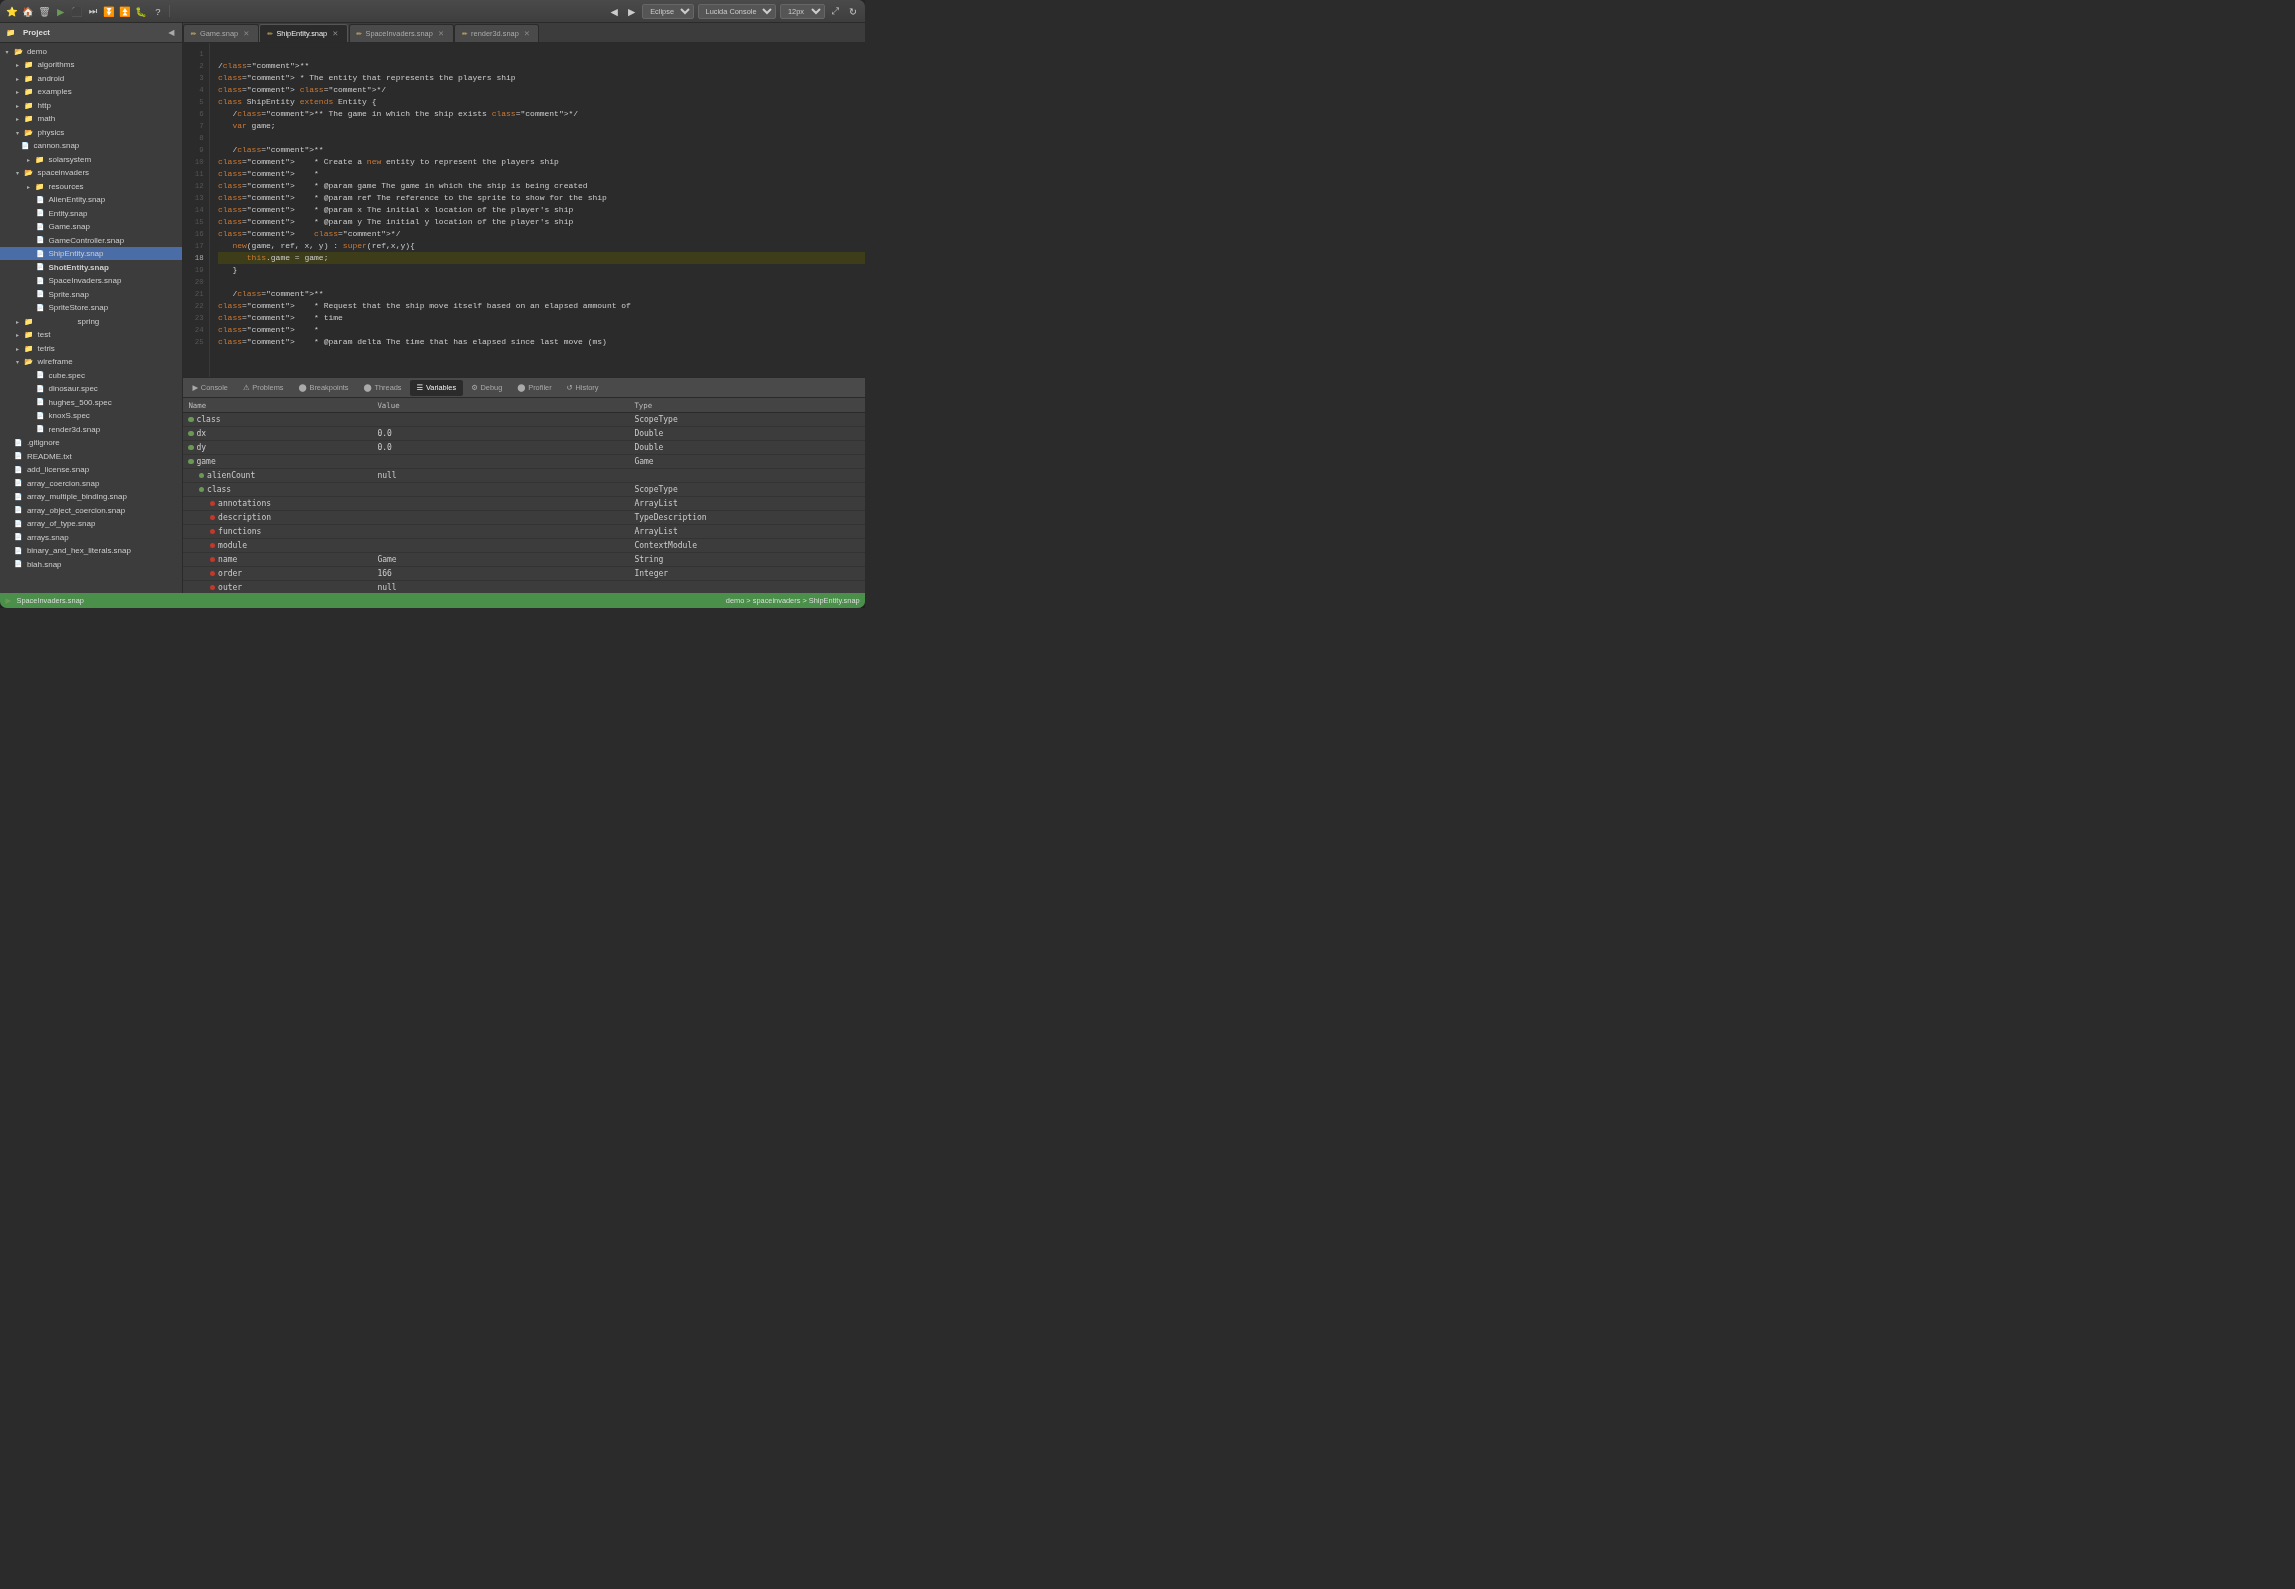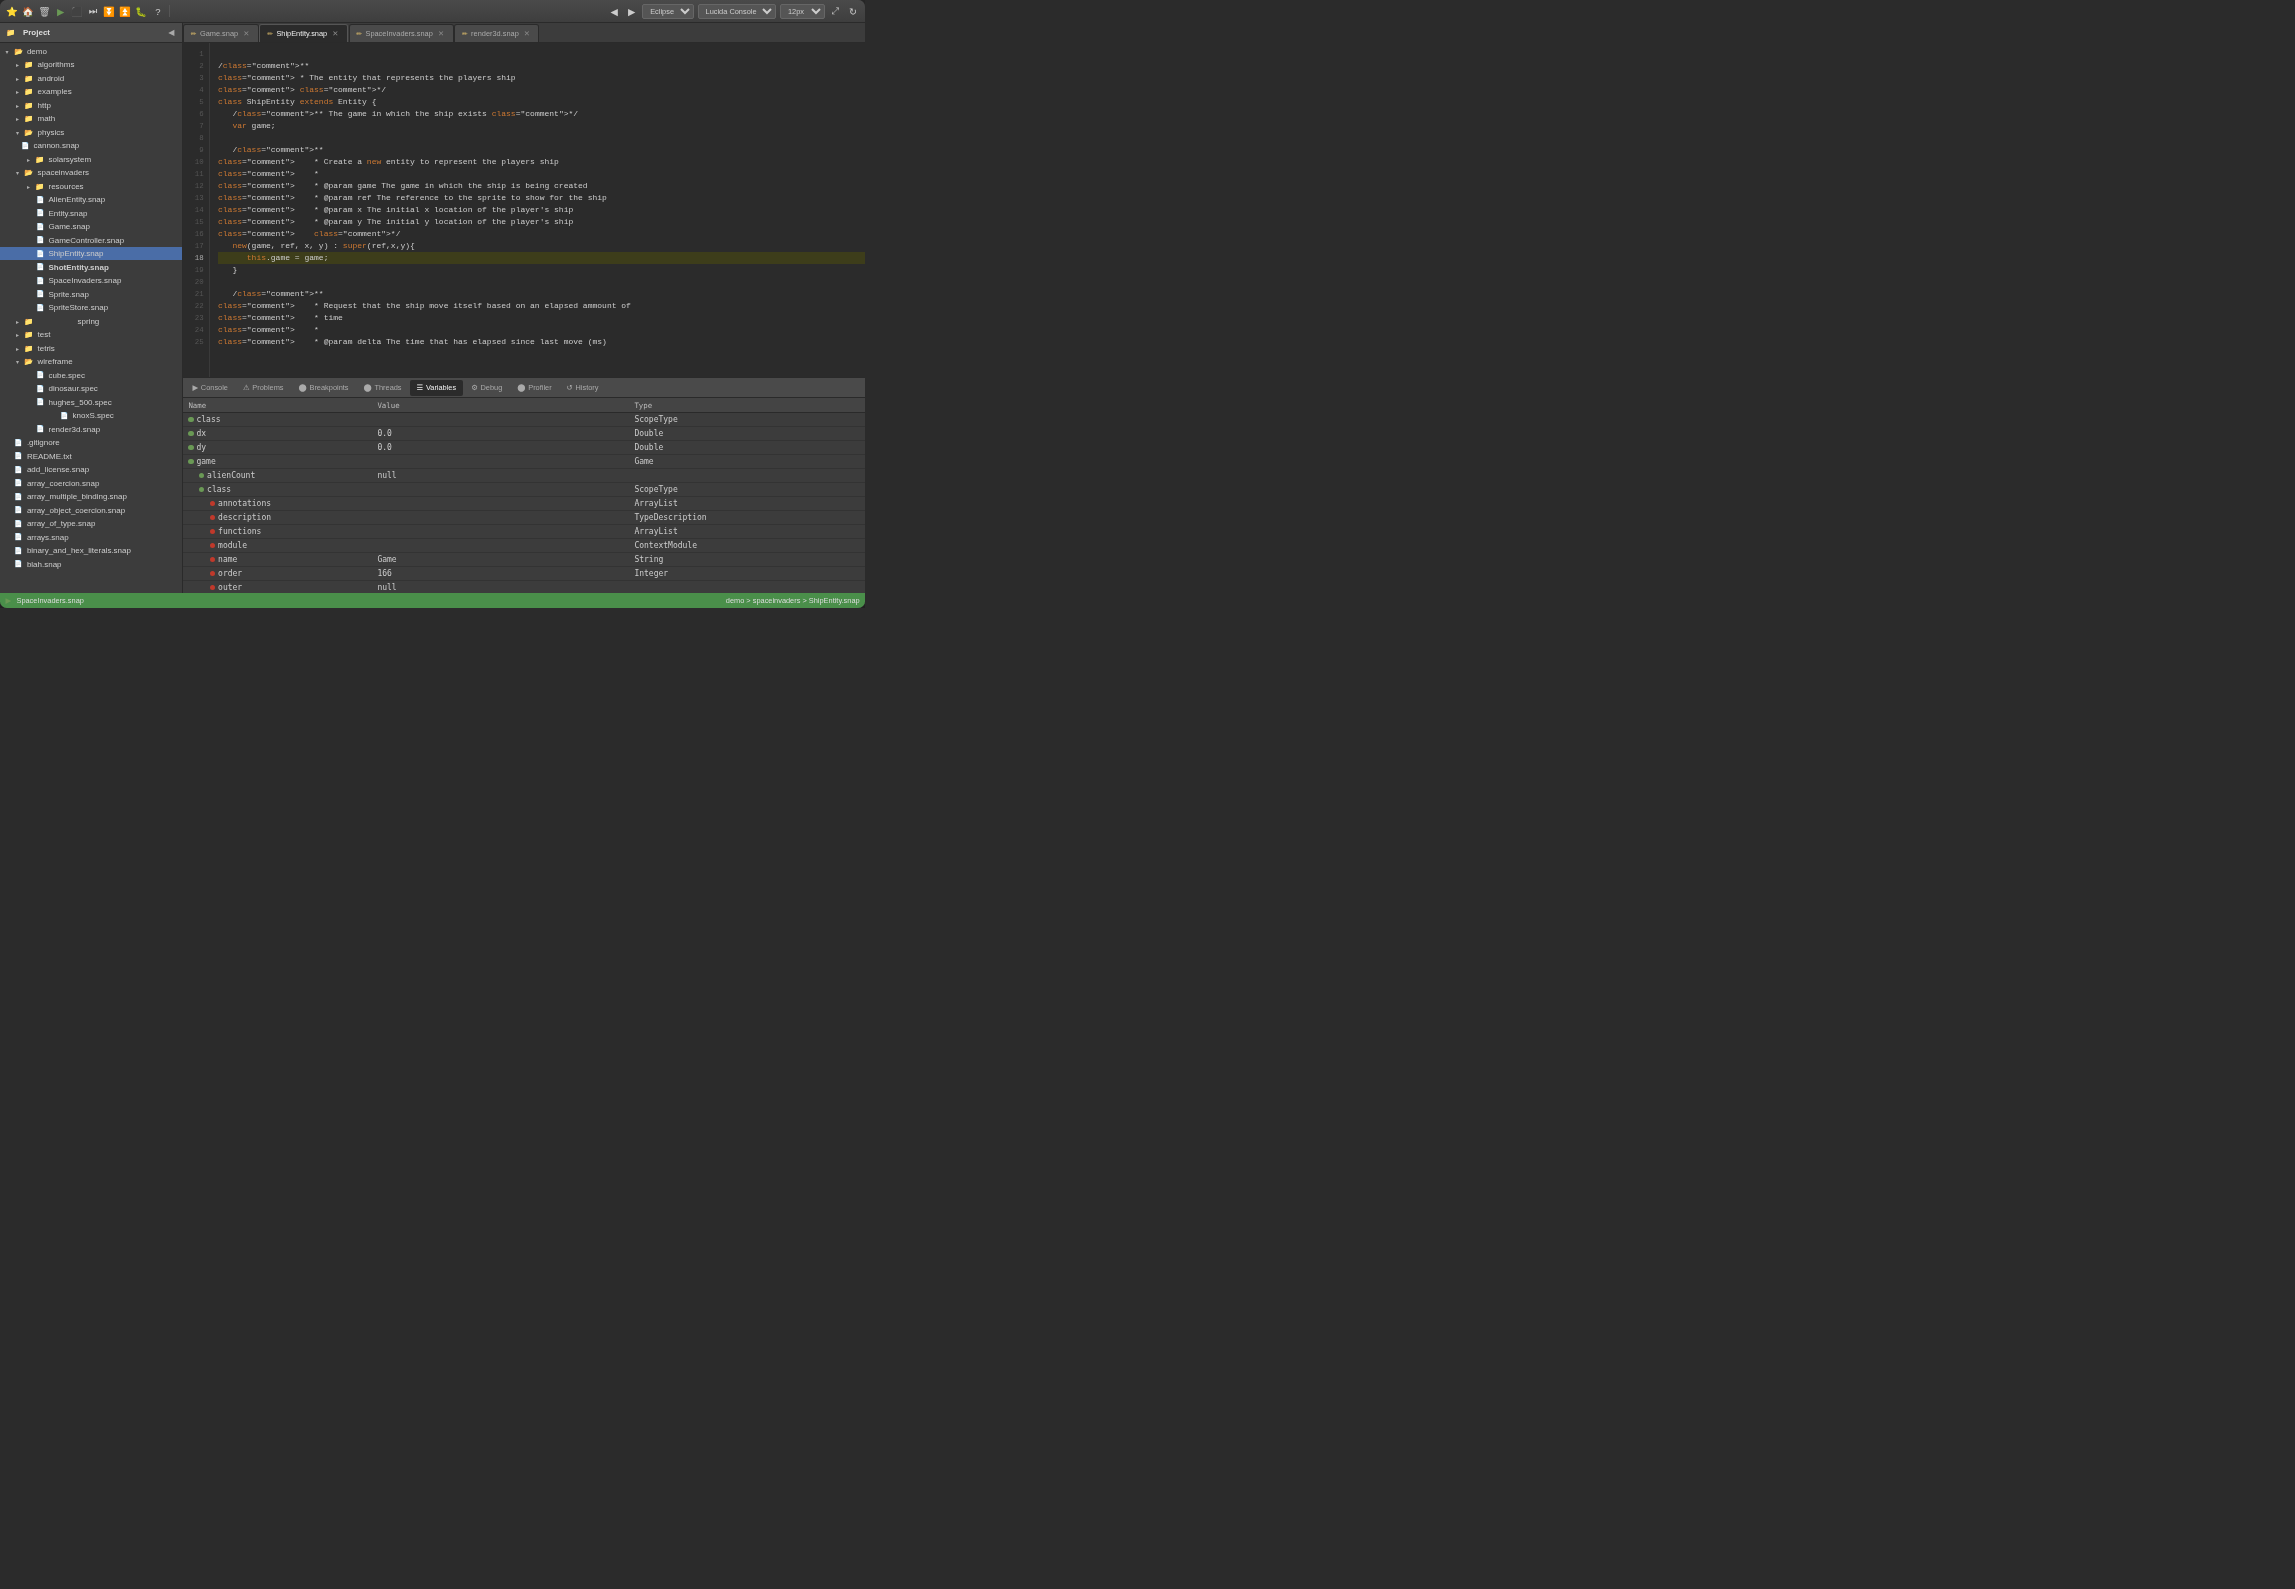--- a/index.html
+++ b/index.html
@@ -538,21 +538,21 @@
           <div class="tree-item" style="padding-left: 27px;">
             <span class="tree-arrow"></span>
             <span class="tree-icon" style="font-size: 6.8px; color: rgb(136, 170, 136);">📄</span>
             <span style="font-size: 8px;">dinosaur.spec</span>
           </div>
           <div class="tree-item" style="padding-left: 27px;">
             <span class="tree-arrow"></span>
             <span class="tree-icon" style="font-size: 6.8px; color: rgb(136, 170, 136);">📄</span>
             <span style="font-size: 8px;">hughes_500.spec</span>
           </div>
-          <div class="tree-item" style="padding-left: 27px; margin-left: 24px;">
+          <div class="tree-item" style="padding-left: 27px;">
             <span class="tree-arrow"></span>
             <span class="tree-icon" style="font-size: 6.8px; color: rgb(136, 170, 136);">📄</span>
             <span style="font-size: 8px;">knoxS.spec</span>
           </div>
           <div class="tree-item" style="padding-left: 27px;">
             <span class="tree-arrow"></span>
             <span class="tree-icon" style="font-size: 6.8px; color: rgb(136, 170, 136);">📄</span>
             <span style="font-size: 8px;">render3d.snap</span>
           </div>
           <div class="tree-item" style="padding-left: 5.4px;">

